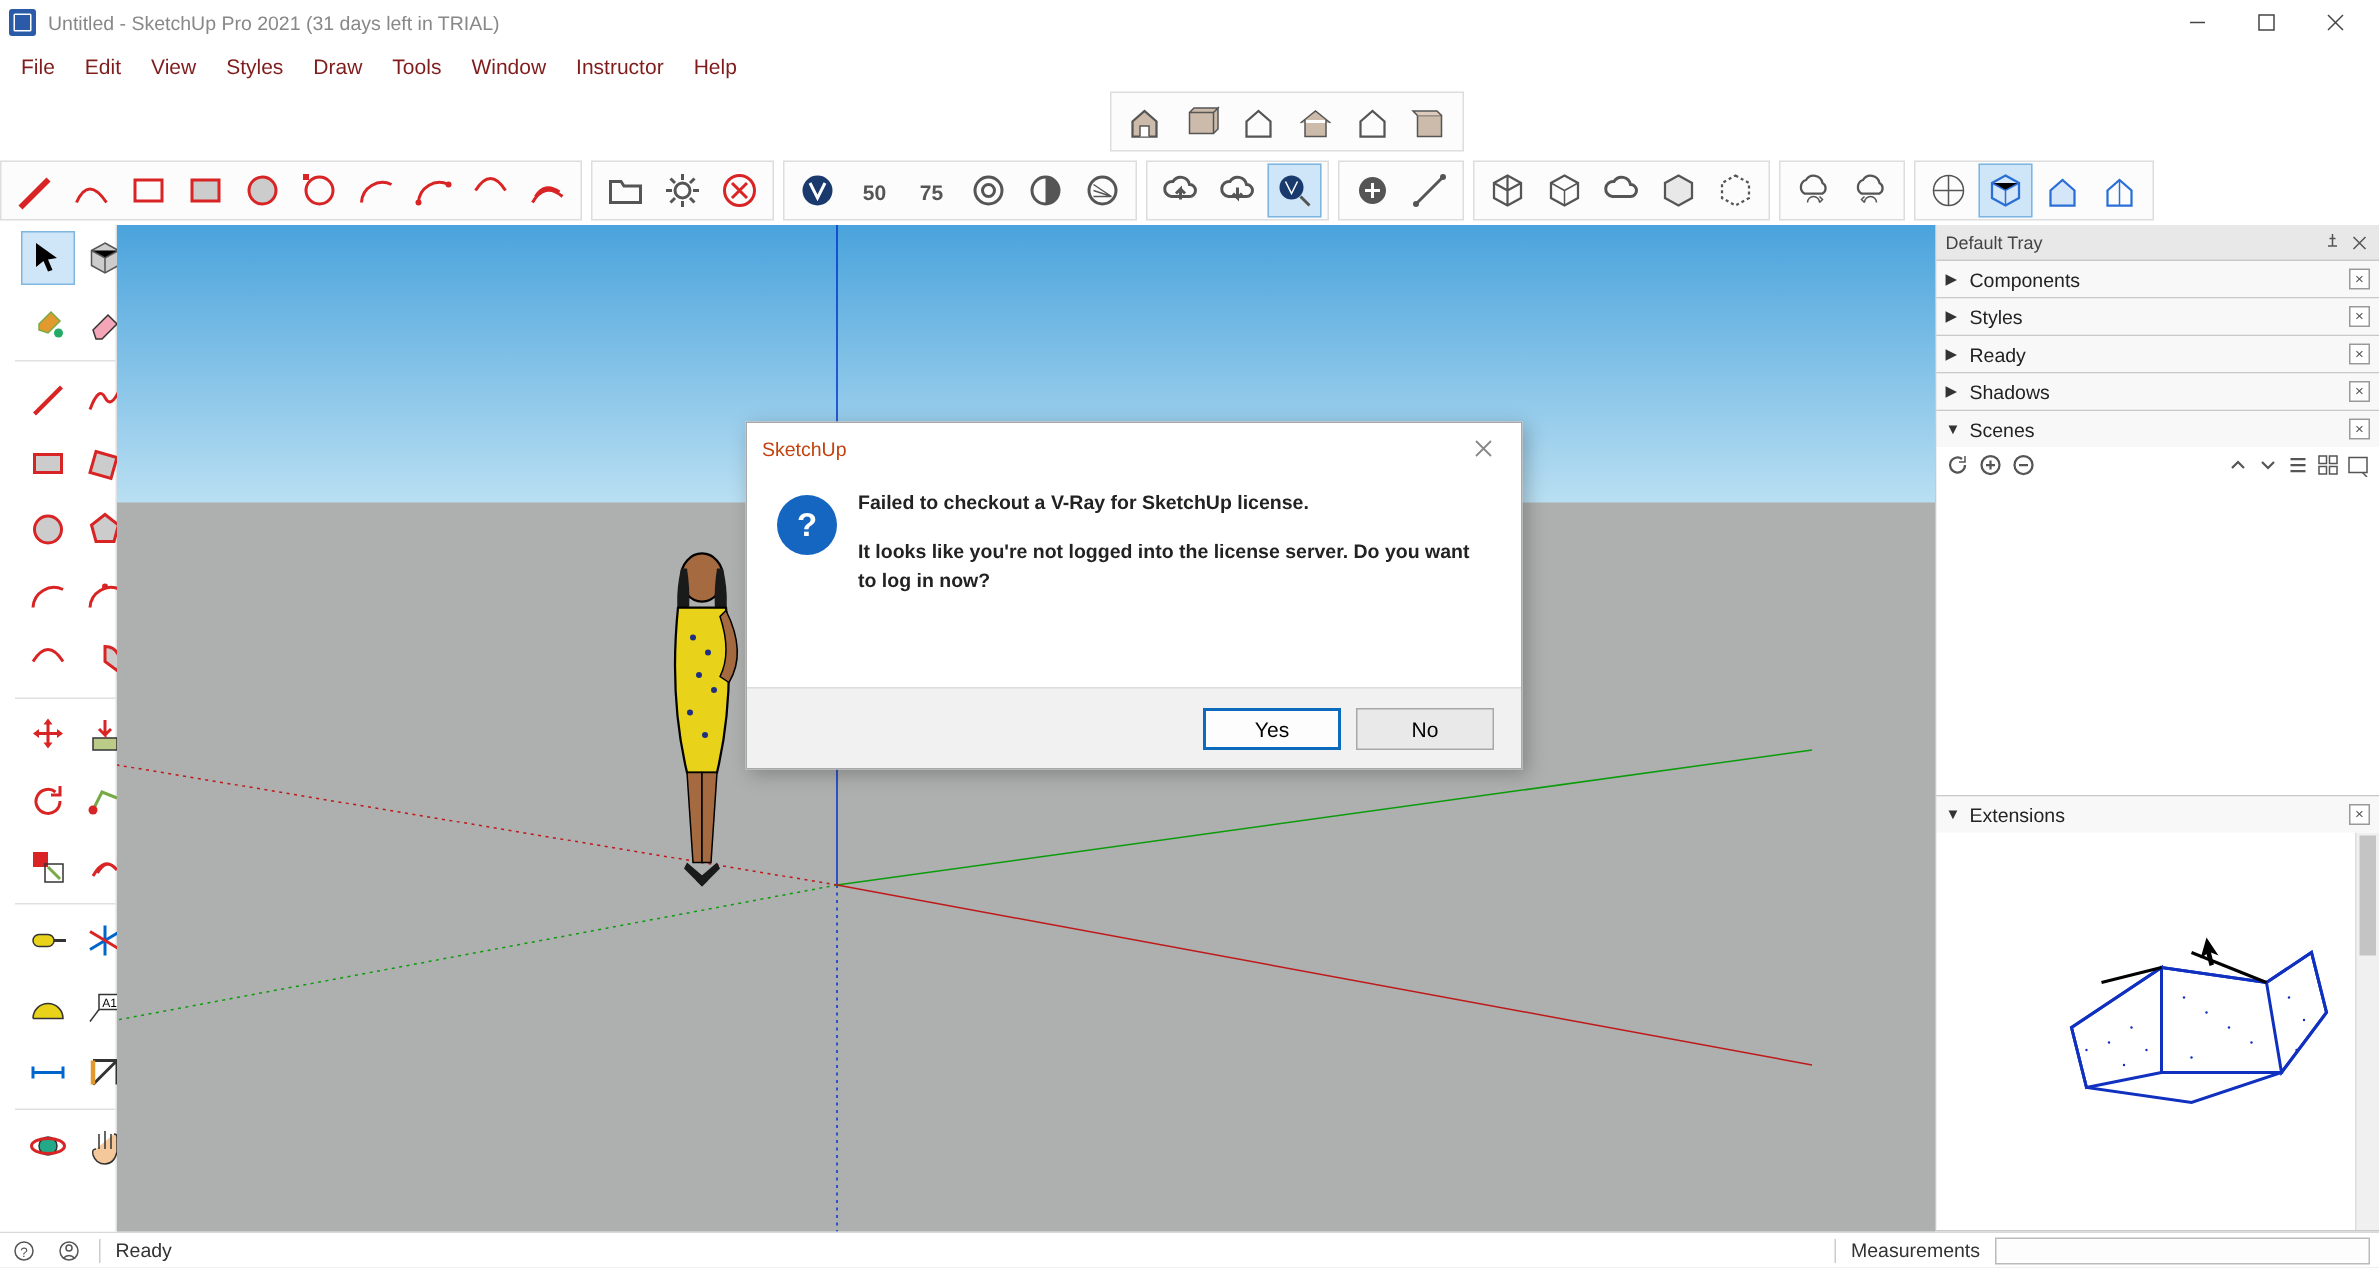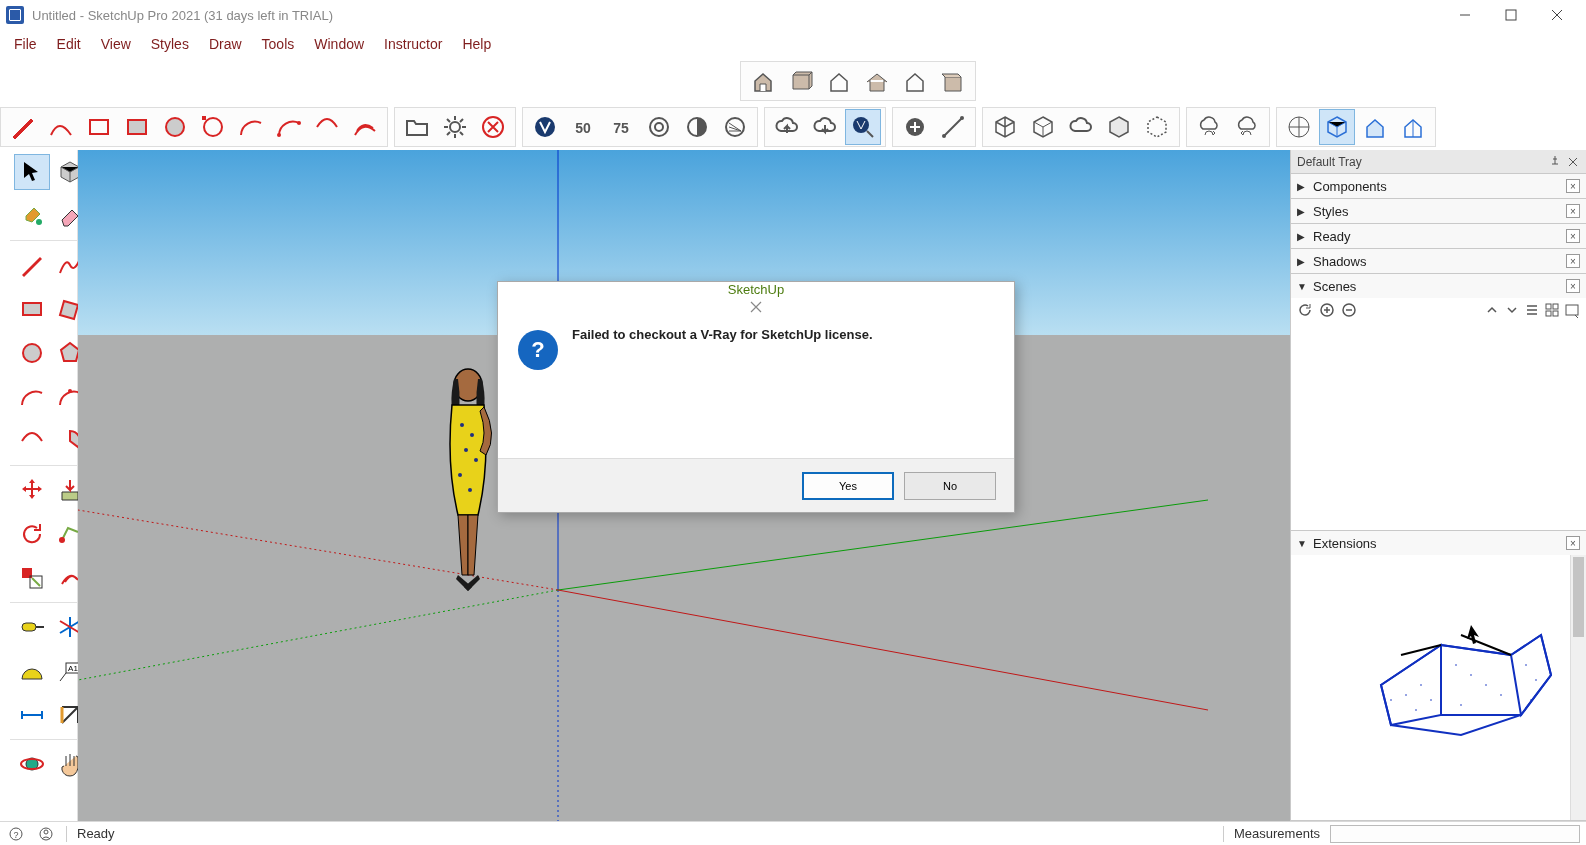--- a/index.html
+++ b/index.html
@@ -61,29 +61,29 @@
 
 
 .statusbar { height:24px; background:#fff; border-top:1px solid #d8d8d8; display:flex; align-items:center; font-size:13px; color:#333; padding:0 6px; gap:10px;}
 .statusbar .icon-btn { width:20px; height:20px; display:flex;align-items:center;justify-content:center;}
 .statusbar .sep { width:1px; height:16px; background:#ccc;}
 .statusbar .spacer{flex:1;}
 .statusbar .meas-box { width:250px; height:18px; border:1px solid #bbb; background:#fdfdfd;}
 
 
 .dialog { position:absolute; left:497px; top:281px; width:518px; height:232px; background:#fff; border:1px solid #a9a9a9; box-shadow: 3px 3px 12px rgba(0,0,0,0.25); display:flex; flex-direction:column; z-index:1000;}
-.dialog-title { height:34px; display:flex; align-items:center; padding:0 10px; font-size:13px; color:#4d7c0f;flex-direction:column;}
+.dialog-title { height:34px; display:flex; align-items:center; padding:0 10px; font-size:13px; color:#c2410c;}
 .dialog-title .spacer{flex:1;}
 .dialog-title .x{ width:30px; height:26px; display:flex;align-items:center;justify-content:center; color:#888;}
 .dialog-body { flex:1; display:flex; padding:10px 20px 0 20px; gap:14px; font-size:13px; color:#222;}
 .dialog-body .qicon { width:40px; height:40px; border-radius:50%; background:#1566c0; color:#fff; display:flex;align-items:center;justify-content:center; font-size:22px; font-weight:bold; flex-shrink:0; margin-top:4px;}
 .dialog-body .msg { line-height:1.45; }
 .dialog-body .msg p { margin-bottom:14px;font-weight:bold;}
 .dialog-btns { height:54px; background:#f1f1f1; border-top:1px solid #dcdcdc; display:flex; align-items:center; justify-content:flex-end; padding:0 18px; gap:10px;}
-.dialog-btns button { width:92px; height:28px; font-size:11px; background:#e9e9e9; border:1px solid #a8a8a8;}
+.dialog-btns button { width:92px; height:28px; font-size:14px; background:#e9e9e9; border:1px solid #a8a8a8;}
 .dialog-btns button.primary { border:2px solid #0d6bbd; background:#fdfdfd;}
 
 </style>
 </head>
 <body>
 
 <div class="titlebar">
   <div class="app-icon"></div>
   <span>Untitled - SketchUp Pro 2021 (31 days left in TRIAL)</span>
   <div class="spacer"></div>
@@ -743,19 +743,20 @@
     <div class="x">
         <svg width="12" height="12">
           <path d="M1 1l10 10M11 1L1 11" stroke="#888" stroke-width="1.2"></path>
         </svg>
       </div>
   </div>
   <div class="dialog-body">
     <div class="qicon">?</div>
     <div class="msg">
       <p>Failed to checkout a V-Ray for SketchUp license.</p>
+      <p>It looks like you're not logged into the license server. Do you want to log in now?</p>
     </div>
   </div>
   <div class="dialog-btns">
     <button class="primary">Yes</button>
     <button>No</button>
   </div>
 </div>
 
 </body></html>

